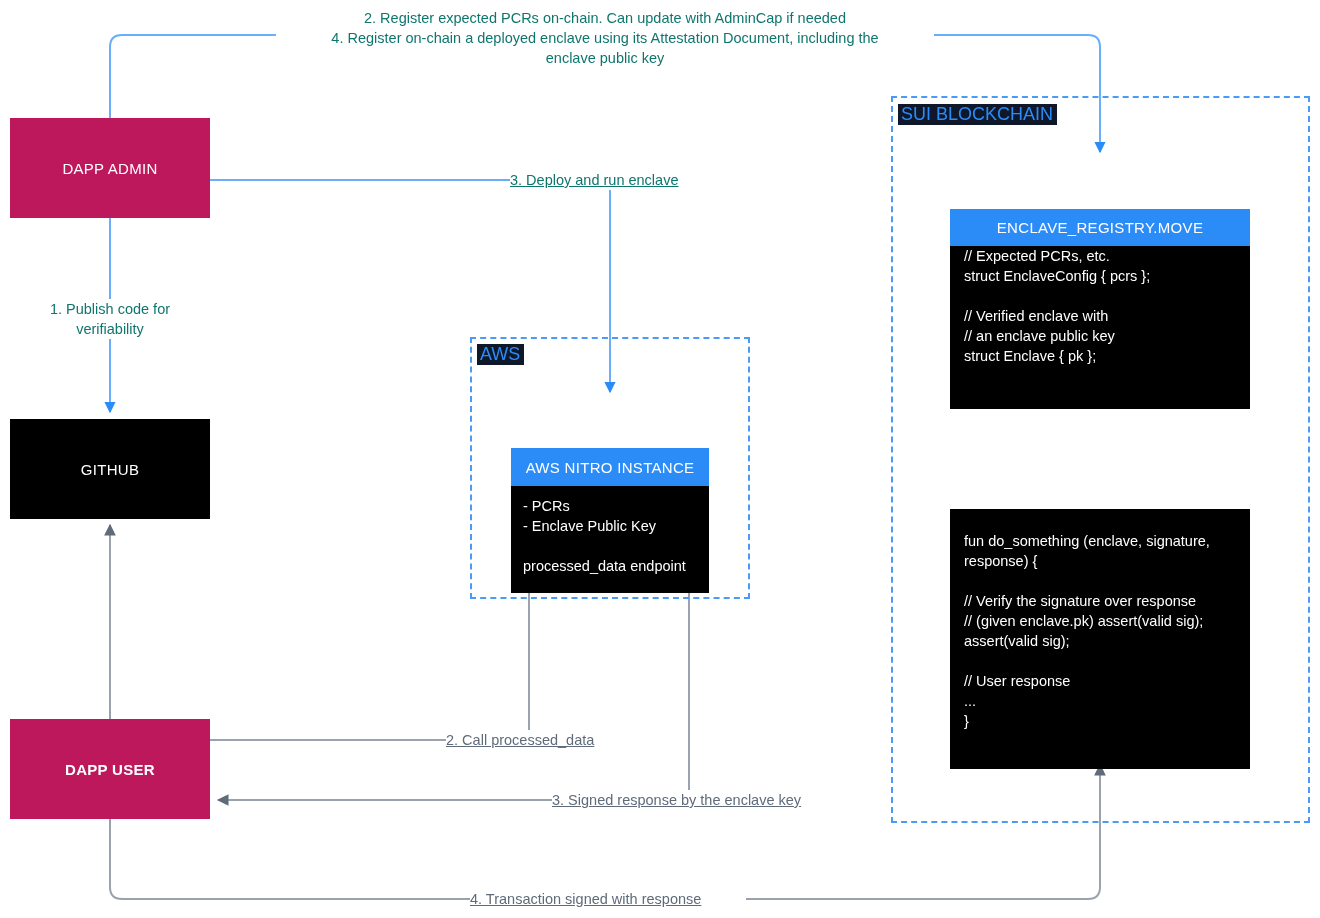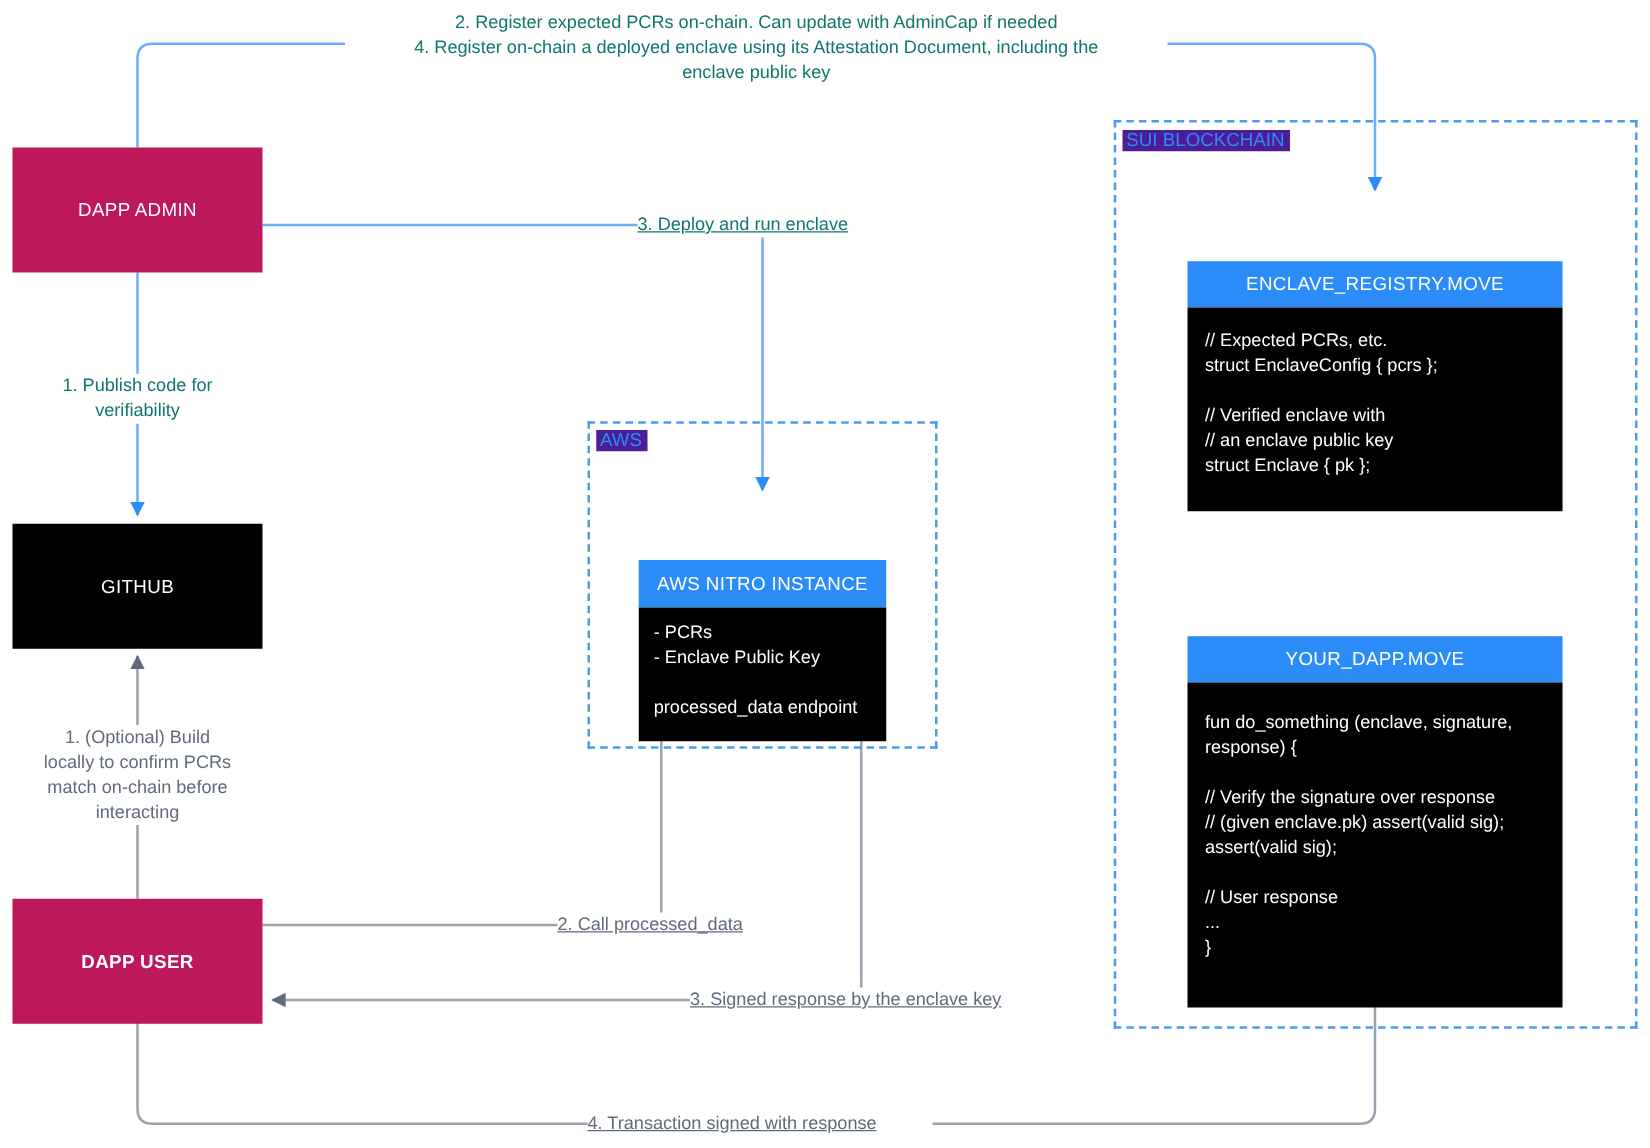--- a/index.html
+++ b/index.html
@@ -64,22 +64,22 @@
 
   .group {
     position: absolute;
     border: 2px dashed #4a9bf5;
     box-sizing: border-box;
     background: transparent;
   }
   .group-label {
     position: absolute;
     color: #2b8cf7;
-    font-size: 15px;
-    background: #4c1d95;
+    font-size: 18px;
+    background: #0f172a;
     padding: 0 4px 0 3px;
     white-space: nowrap;
   }
 
   .edge-label {
     position: absolute;
     font-size: 14.5px;
     line-height: 20px;
     background: #ffffff;
     white-space: pre-line;
@@ -141,30 +141,29 @@
   <div class="card" style="left:511px; top:400px; width:198px; height:145px;">
     <div class="card-header" style="height:38px;">AWS NITRO INSTANCE</div>
     <div class="card-body" style="height:107px; padding:10px 12px;">- PCRs
 - Enclave Public Key
 
 processed_data endpoint</div>
   </div>
 
   <div class="card" style="left:950px; top:161px; width:300px; height:200px;">
     <div class="card-header" style="height:37px;">ENCLAVE_REGISTRY.MOVE</div>
-    <div class="card-body" style="height:163px; padding:17px 14px;">// Expected PCRs, etc.
+    <div class="card-body" style="height:163px; padding:0 14px;">// Expected PCRs, etc.
 struct EnclaveConfig { pcrs };
 
 // Verified enclave with
 // an enclave public key
 struct Enclave { pk };</div>
   </div>
 
   <div class="card" style="left:950px; top:461px; width:300px; height:297px;">
-    <div class="card-header" style="height:37px;">YOUR_DAPP.MOVE</div>
     <div class="card-body" style="height:260px; padding:22px 14px;">fun do_something (enclave, signature,
 response) {
 
 // Verify the signature over response
 // (given enclave.pk) assert(valid sig);
 assert(valid sig);
 
 // User response
 ...
 }</div>
@@ -172,24 +171,20 @@
 
   <div class="edge-label blue center" style="left:276px; top:8px; width:658px;">2. Register expected PCRs on-chain. Can update with AdminCap if needed
 4. Register on-chain a deployed enclave using its Attestation Document, including the
 enclave public key</div>
 
   <div class="edge-label blue center" style="left:30px; top:299px; width:160px;">1. Publish code for
 verifiability</div>
 
   <div class="edge-label blue left" style="left:510px; top:170px; width:206px;">3. Deploy and run enclave</div>
 
-  <div class="edge-label gray center" style="left:16px; top:580px; width:188px;">1. (Optional) Build
-locally to confirm PCRs
-match on-chain before
-interacting</div>
 
   <div class="edge-label gray left" style="left:446px; top:730px; width:176px;">2. Call processed_data</div>
 
   <div class="edge-label gray left" style="left:552px; top:790px; width:290px;">3. Signed response by the enclave key</div>
 
   <div class="edge-label gray left" style="left:470px; top:889px; width:276px;">4. Transaction signed with response</div>
 
 </div>
 
 </body></html>

